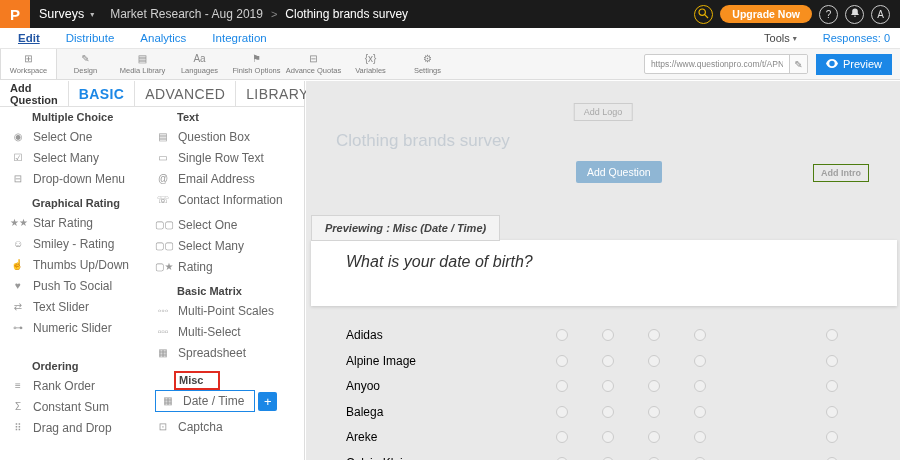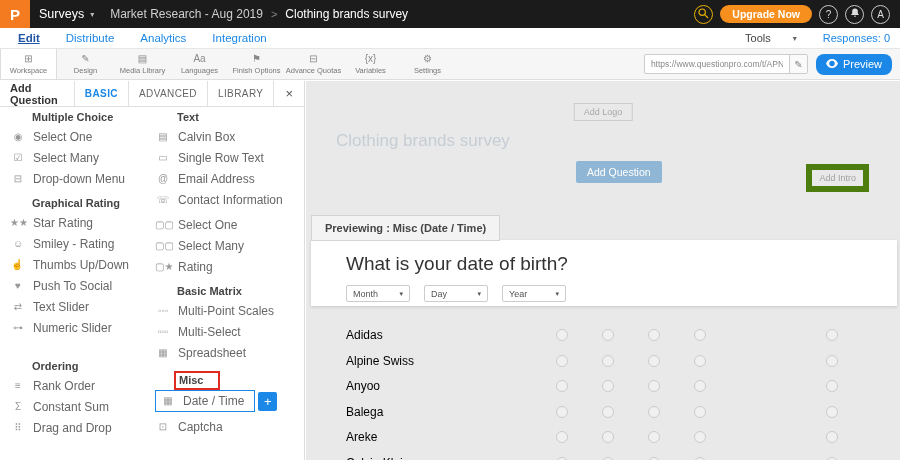--- a/index.html
+++ b/index.html
@@ -19,41 +19,41 @@
   .topbar-right { margin-left: auto; display: flex; align-items: center; gap: 7px; padding-right: 10px; }
   .circle-btn { width: 19px; height: 19px; border-radius: 50%; border: 1px solid #c9c9c9; display: flex; align-items: center; justify-content: center; font-size: 10px; color: #ddd; cursor: pointer; flex: none; }
   .circle-btn.search { border-color: #e8b100; }
   .upgrade { background: #f78f1e; color: #fff; border: none; border-radius: 9px; height: 18px; padding: 0 12px; font-size: 10.5px; font-weight: bold; cursor: pointer; }
 
   
   .menubar { position: absolute; top: 28px; left: 0; right: 0; height: 21px; background: #fff; border-bottom: 1px solid #e6e6e6; display: flex; align-items: center; padding: 0 10px; gap: 18px; font-size: 11.5px; }
   .menubar a { color: #1b87e6; cursor: pointer; text-decoration: none; padding-left: 8px; }
   .menubar a.active { color: #2155a3; text-decoration: underline; font-weight: bold; }
   .menubar-right { margin-left: auto; display: flex; gap: 18px; align-items: center; }
-  .tools { color: #444; font-size: 11px; display: flex; gap: 22px; align-items: center; cursor: pointer; }
+  .tools { color: #444; font-size: 11px; display: flex; gap: 3px; align-items: center; cursor: pointer; }
   .tools .tb-caret { color: #666; }
   .responses { color: #1b87e6; font-size: 11px; }
 
   
   .toolbar { position: absolute; top: 49px; left: 0; right: 0; height: 31px; background: #f6f6f6; border-bottom: 1px solid #ddd; display: flex; align-items: stretch; }
   .tool { width: 57px; display: flex; flex-direction: column; align-items: center; justify-content: center; gap: 2px; color: #777; cursor: pointer; }
   .tool-icon { font-size: 10px; line-height: 10px; color: #8a8a8a; }
   .tool-label { font-size: 7.5px; white-space: nowrap; }
   .tool.active { background: #fff; border-left: 1px solid #ddd; border-right: 1px solid #ddd; }
   .toolbar-right { margin-left: auto; display: flex; align-items: center; gap: 8px; padding-right: 8px; }
   .url-box { width: 164px; height: 20px; background: #fff; border: 1px solid #ccc; border-radius: 2px; display: flex; align-items: center; overflow: hidden; }
   .url-input { flex: 1; border: none; outline: none; font-family: "Liberation Sans", sans-serif; font-size: 8.5px; color: #888; padding: 0 6px; min-width: 0; background: transparent; }
   .url-pencil { width: 18px; height: 100%; border-left: 1px solid #ccc; display: flex; align-items: center; justify-content: center; font-size: 10px; color: #888; cursor: pointer; background: #fafafa; }
-  .preview-btn { height: 21px; background: #1b87e6; color: #fff; border: none; border-radius: 8px; font-size: 11px; padding: 0 10px; display: flex; align-items: center; gap: 5px; cursor: pointer; }
+  .preview-btn { height: 21px; background: #1b87e6; color: #fff; border: none; border-radius: 0; font-size: 11px; padding: 0 10px; display: flex; align-items: center; gap: 5px; cursor: pointer; }
 
   
   .panel { position: absolute; top: 81px; left: 0; width: 305px; bottom: 0; background: #fff; border-right: 1px solid #ddd; }
   .panel-header { height: 26px; border-bottom: 1px solid #e0e0e0; display: flex; align-items: stretch; }
   .panel-title { font-size: 11px; font-weight: bold; color: #333; display: flex; align-items: center; padding: 0 10px; flex: 1; }
-  .ptab { display: flex; align-items: center; padding: 0 10px; font-size: 10px; color: #666; border-left: 1px solid #e0e0e0; cursor: pointer; letter-spacing: .4px; }
+  .ptab { display: flex; align-items: center; padding: 0 10px; font-size: 14px; color: #666; border-left: 1px solid #e0e0e0; cursor: pointer; letter-spacing: .4px; }
   .ptab.active { color: #1b87e6; font-weight: bold; background: #fff; }
   .panel-close { display: flex; align-items: center; padding: 0 11px; border-left: 1px solid #e0e0e0; color: #555; font-size: 13px; cursor: pointer; }
   .panel-body { display: flex; padding: 4px 0 0 10px; }
   .pcol1 { width: 145px; }
   .pcol2 { width: 148px; }
   .pgroup { margin-bottom: 12px; }
   .pgroup.gap-lg { margin-top: 26px; }
   .pgroup.gap-md { margin-top: 4px; }
   .pheading { font-size: 11px; font-weight: bold; color: #444; height: 12px; margin-bottom: 7px; padding-left: 22px; }
   .misc-box { display: inline-block; border: 2px solid #e02b20; padding: 1px 15px 2px 3px; margin-left: -3px; }
@@ -62,31 +62,31 @@
   .plabel { font-size: 12px; white-space: nowrap; }
   .dt-row { display: flex; align-items: center; gap: 3px; margin-bottom: 8px; }
   .dt-item { display: flex; align-items: center; gap: 7px; border: 1px solid #1b87e6; padding: 3px 10px 3px 4px; color: #666; cursor: pointer; background: #fff; }
   .dt-plus { width: 19px; height: 19px; background: #1b87e6; color: #fff; border: none; font-size: 13px; line-height: 13px; display: flex; align-items: center; justify-content: center; cursor: pointer; border-radius: 2px; }
 
   
   .canvas { position: absolute; top: 81px; left: 306px; right: 0; bottom: 0; background: #e9e9e9; overflow: hidden; }
   .add-logo { position: absolute; top: 22px; left: 50%; transform: translateX(-50%); border: 1px solid #ccc; color: #a8a8a8; font-size: 9px; padding: 3px 9px; background: transparent; cursor: pointer; }
   .survey-title { position: absolute; top: 50px; left: 30px; font-size: 17px; color: #c6cdd4; }
   .add-question-btn { position: absolute; top: 80px; left: 270px; background: #8fb6d4; color: #fff; border: none; font-size: 10.5px; padding: 5px 11px; border-radius: 2px; cursor: pointer; }
-  .add-intro-btn { position: absolute; top: 83px; right: 31px; border: 6px solid #4d7c0f; color: #a0a0a0; background: transparent; font-size: 9px; padding: 3px 7px; cursor: pointer; }
+  .add-intro-btn { position: absolute; top: 83px; right: 31px; border: 1px solid #4d7c0f; color: #a0a0a0; background: transparent; font-size: 9px; padding: 3px 7px; cursor: pointer; font-weight: bold; }
   .matrix { position: absolute; top: 242px; left: 0; right: 0; }
   .mrow { position: relative; height: 25.5px; }
   .mlabel { position: absolute; left: 40px; top: 5px; font-size: 12px; color: #000000; }
   .mradio { position: absolute; top: 6px; width: 12px; height: 12px; border-radius: 50%; border: 1px solid #cbcbcb; background: #f0f0f0; cursor: pointer; }
   .mradio.c1 { left: 250px; } .mradio.c2 { left: 296px; } .mradio.c3 { left: 342px; }
   .mradio.c4 { left: 388px; } .mradio.c5 { left: 520px; }
-  .preview-card { position: absolute; left: 5px; right: 3px; top: 134px; }
+  .preview-card { position: absolute; left: 5px; right: 3px; top: 134px; font-style: italic; }
   .preview-tab { display: inline-block; background: #f3f3f3; border: 1px solid #d4d4d4; padding: 6px 13px; font-size: 11px; font-weight: bold; color: #444; position: relative; z-index: 2; }
   .preview-body { background: #fff; height: 66px; margin-top: -1px; box-shadow: 0 1px 3px rgba(0,0,0,.15); padding: 13px 0 0 35px; position: relative; z-index: 1; }
-  .preview-question { font-size: 19px; color: #333; margin-bottom: 10px; }
+  .preview-question { font-size: 16px; color: #333; margin-bottom: 10px; }
   .date-selects { display: flex; gap: 14px; }
   .dselect { width: 64px; height: 17px; border: 1px solid #ccc; border-radius: 2px; background: #fff; display: flex; align-items: center; justify-content: space-between; padding: 0 6px; font-size: 9px; color: #555; cursor: pointer; }
   .dcaret { font-size: 7px; color: #555; }
 </style>
 </head>
 <body>
 
 <div class="app">
 
   <header class="topbar">
@@ -257,21 +257,21 @@
             <span class="plabel">Drag and Drop</span>
           </div>
         </div>
       </div>
 
       <div class="pcol2">
         <div class="pgroup">
           <div class="pheading">Text</div>
           <div class="pitem">
             <span class="picon">▤</span>
-            <span class="plabel">Calvin Box</span>
+            <span class="plabel">Question Box</span>
           </div>
           <div class="pitem">
             <span class="picon">▭</span>
             <span class="plabel">Single Row Text</span>
           </div>
           <div class="pitem">
             <span class="picon">@</span>
             <span class="plabel">Email Address</span>
           </div>
           <div class="pitem">
@@ -341,21 +341,21 @@
     <div class="matrix">
       <div class="mrow">
         <span class="mlabel">Adidas</span>
         <span class="mradio c1"></span>
           <span class="mradio c2"></span>
           <span class="mradio c3"></span>
           <span class="mradio c4"></span>
           <span class="mradio c5"></span>
       </div>
       <div class="mrow">
-        <span class="mlabel">Alpine Swiss</span>
+        <span class="mlabel">Alpine Image</span>
         <span class="mradio c1"></span>
           <span class="mradio c2"></span>
           <span class="mradio c3"></span>
           <span class="mradio c4"></span>
           <span class="mradio c5"></span>
       </div>
       <div class="mrow">
         <span class="mlabel">Anyoo</span>
         <span class="mradio c1"></span>
           <span class="mradio c2"></span>
@@ -386,31 +386,17 @@
           <span class="mradio c3"></span>
           <span class="mradio c4"></span>
           <span class="mradio c5"></span>
       </div>
     </div>
 
     <div class="preview-card">
       <div class="preview-tab">Previewing : Misc (Date / Time)</div>
       <div class="preview-body">
         <div class="preview-question">What is your date of birth?</div>
-        <div class="date-selects">
-          <div class="dselect">
-            <span>Month</span>
-            <span class="dcaret">▾</span>
-          </div>
-          <div class="dselect">
-            <span>Day</span>
-            <span class="dcaret">▾</span>
-          </div>
-          <div class="dselect">
-            <span>Year</span>
-            <span class="dcaret">▾</span>
-          </div>
-        </div>
       </div>
     </div>
   </main>
 
 </div>
 
 </body></html>

